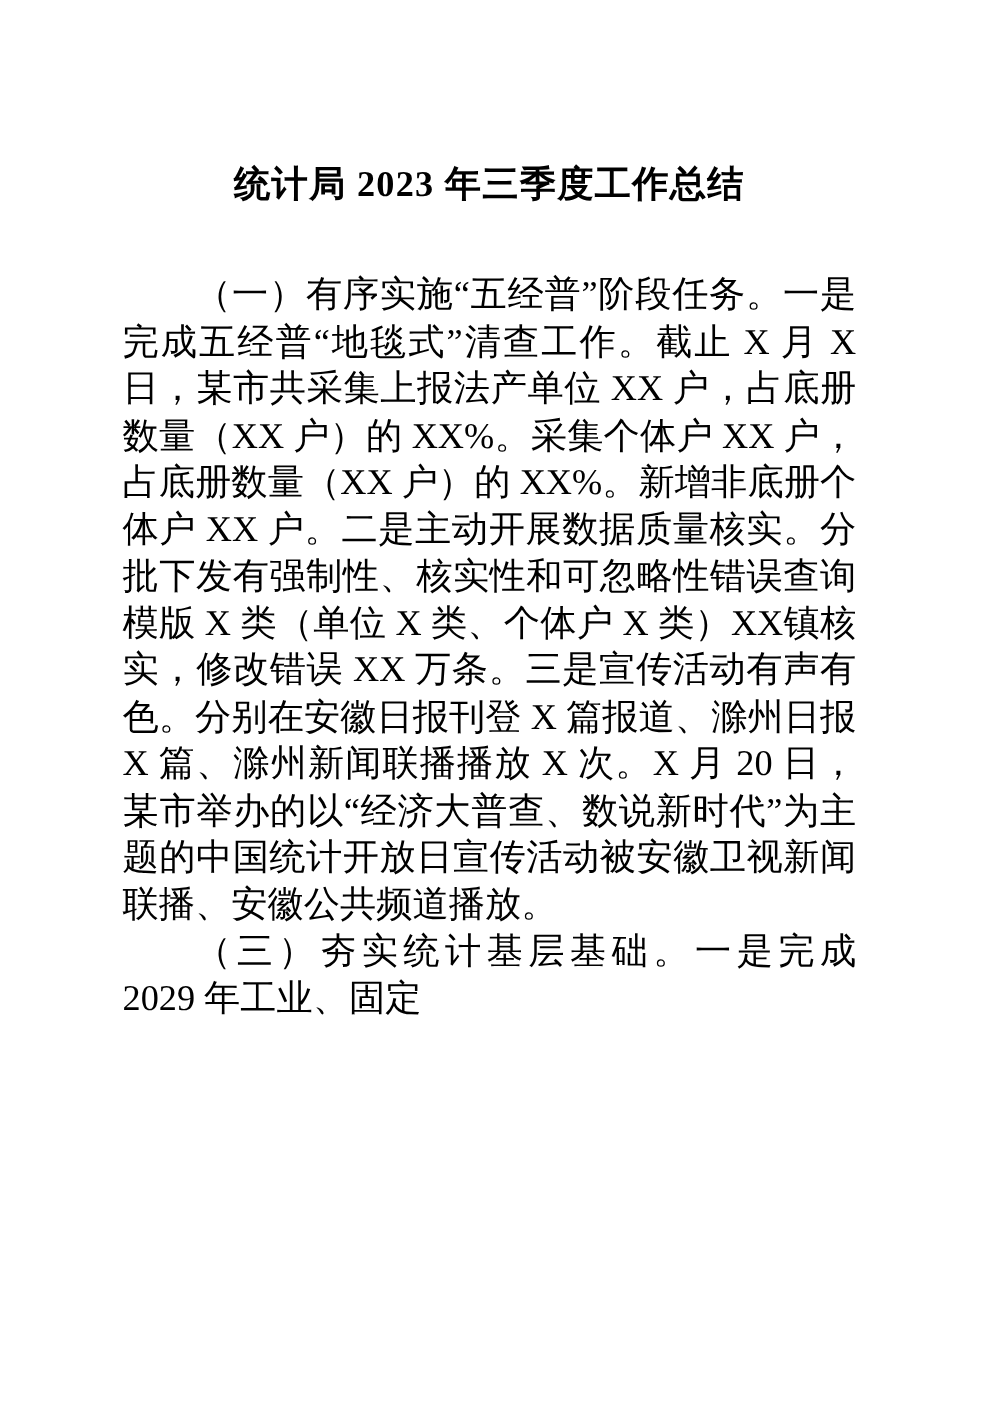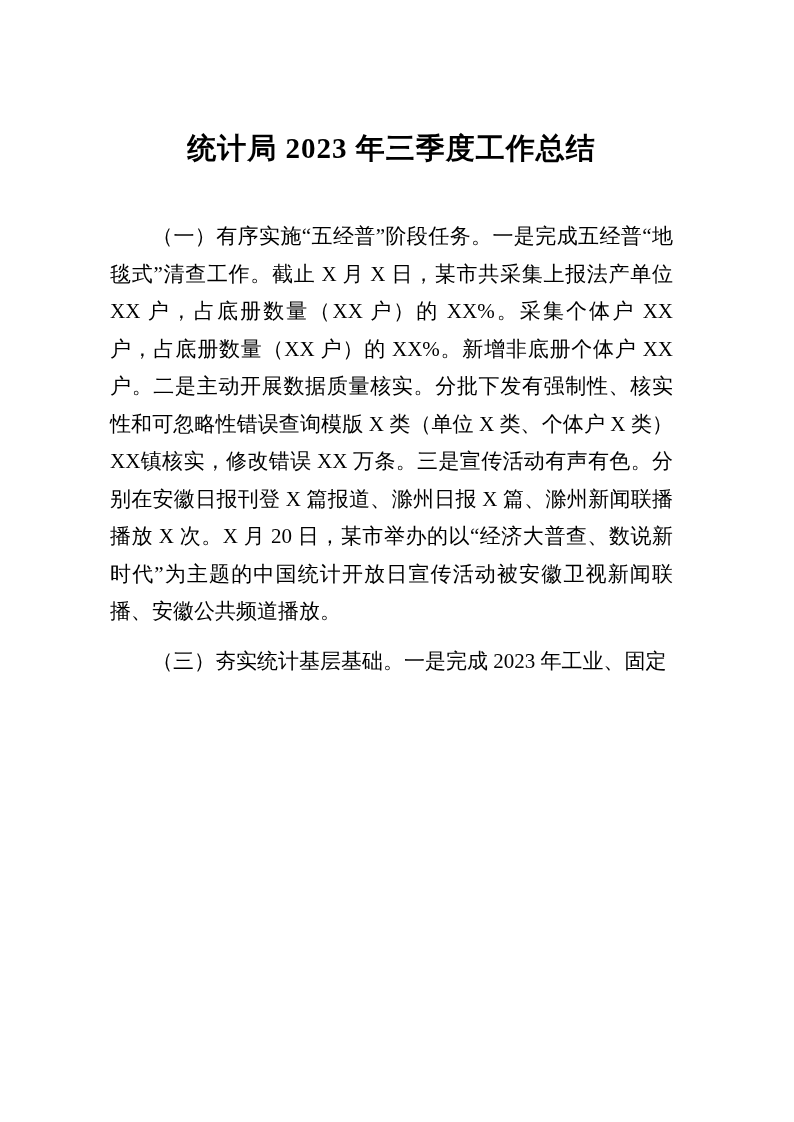--- a/index.html
+++ b/index.html
@@ -29,34 +29,34 @@
       font-family: "Liberation Serif", "DejaVu Serif", serif;
     }
     .section-heading {
       margin: 0;
       font-size: 21.3px;
       font-weight: normal;
       line-height: 37.5px;
       text-indent: 2em;
     }
     .para {
-      margin: 12px;
-      font-size: 21px;
+      margin: 0;
+      font-size: 29px;
       line-height: 37.5px;
       text-indent: 2em;
       text-align: justify;
       text-justify: inter-ideograph;
     }
   </style>
 </head>
 <body>
 
 <div class="page">
   <h1 class="doc-title">统计局 2023 年三季度工作总结</h1>
 
   <div class="doc-body">
 
     <p class="para">（一）有序实施“五经普”阶段任务。一是完成五经普“地毯式”清查工作。截止 X 月 X 日，某市共采集上报法产单位 XX 户，占底册数量（XX 户）的 XX%。采集个体户 XX 户，占底册数量（XX 户）的 XX%。新增非底册个体户 XX 户。二是主动开展数据质量核实。分批下发有强制性、核实性和可忽略性错误查询模版 X 类（单位 X 类、个体户 X 类）XX镇核实，修改错误 XX 万条。三是宣传活动有声有色。分别在安徽日报刊登 X 篇报道、滁州日报 X 篇、滁州新闻联播播放 X 次。X 月 20 日，某市举办的以“经济大普查、数说新时代”为主题的中国统计开放日宣传活动被安徽卫视新闻联播、安徽公共频道播放。</p>
 
 
-    <p class="para">（三）夯实统计基层基础。一是完成 2023 年工业、固定</p>
+    <p class="para">（三）夯实统计基层基础。一是完成 2029 年工业、固定</p>
   </div>
 </div>
 
 </body></html>

